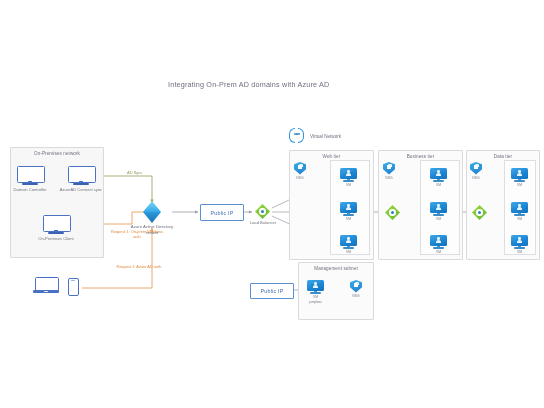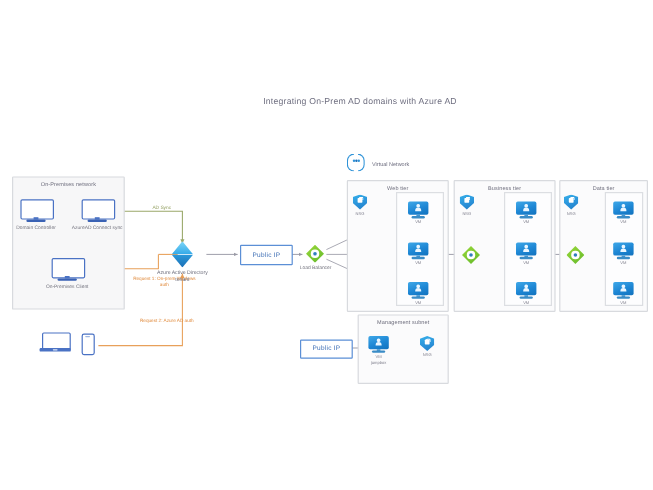--- a/index.html
+++ b/index.html
@@ -5,22 +5,22 @@
   html,body{margin:0;padding:0;}
   body{
     width:544px;height:408px;background:#ffffff;overflow:hidden;
     font-family:"Liberation Sans","DejaVu Sans",sans-serif;
     color:#5a5a6e;position:relative;
   }
   .canvas{position:absolute;inset:0;}
   svg.wires{position:absolute;left:0;top:0;width:544px;height:408px;pointer-events:none;}
 
   .title{
-    position:absolute;left:180px;top:80px;width:240px;
-    font-size:7.2px;color:#6f6f80;letter-spacing:.2px;white-space:nowrap;text-align:center;
+    position:absolute;left:168px;top:80px;width:240px;
+    font-size:7.2px;color:#6f6f80;letter-spacing:.2px;white-space:nowrap;
   }
 
   
   .grpbox{position:absolute;border:1px solid #d8dade;background:#f7f7f8;border-radius:1px;}
   .grpbox.white{background:#fbfbfc;}
   .grplabel{
     position:absolute;left:0;right:0;top:3px;text-align:center;
     font-size:4.6px;color:#70707f;letter-spacing:.1px;
   }
   .inner{position:absolute;border:1px solid #dcdee2;background:#fdfdfe;}

